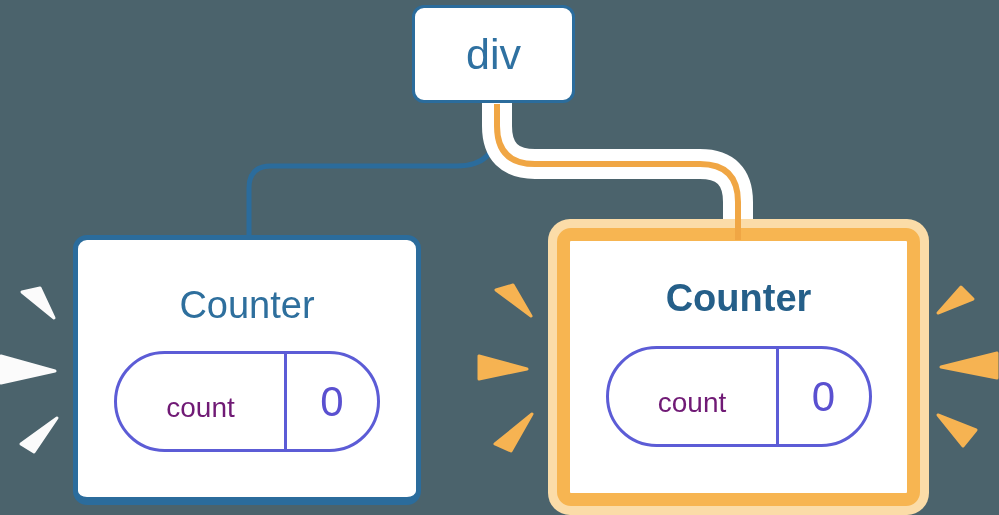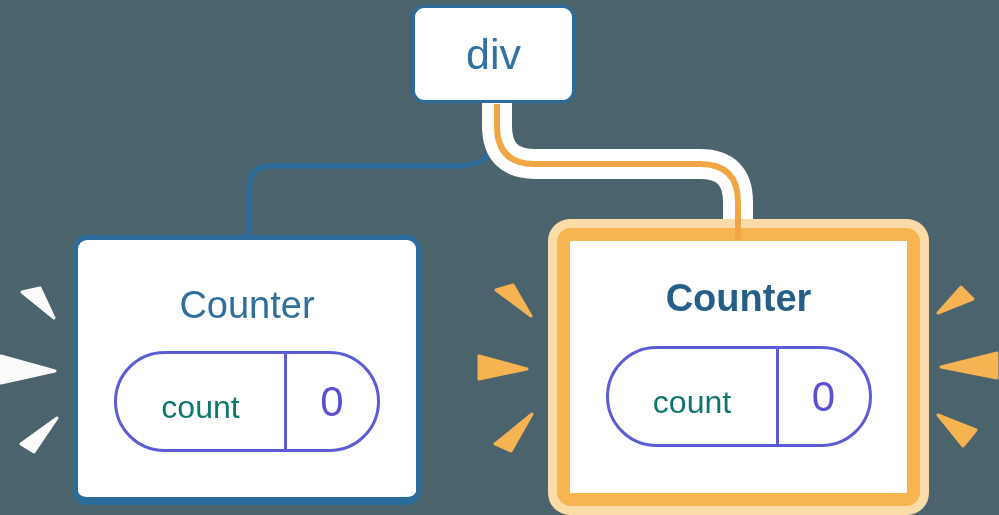--- a/index.html
+++ b/index.html
@@ -85,21 +85,21 @@
     box-sizing: border-box;
     width: 266px; height: 101px;
     border: 3px solid #5C5CD6;
     border-radius: 52px;
     display: flex; align-items: stretch;
     background: #FFFFFF;
   }
   .state-name {
     flex: 1 1 auto;
     display: flex; align-items: center; justify-content: center;
-    font-size: 32px; color: #0f766e; margin-top: 12px;
+    font-size: 28px; color: #701a75; margin-top: 12px;
   }
   .state-value {
     width: 90px;
     border-left: 3px solid #5C5CD6;
     display: flex; align-items: center; justify-content: center;
     font-size: 42px; color: #5A50D0;
   }
 </style>
 </head>
 <body>

